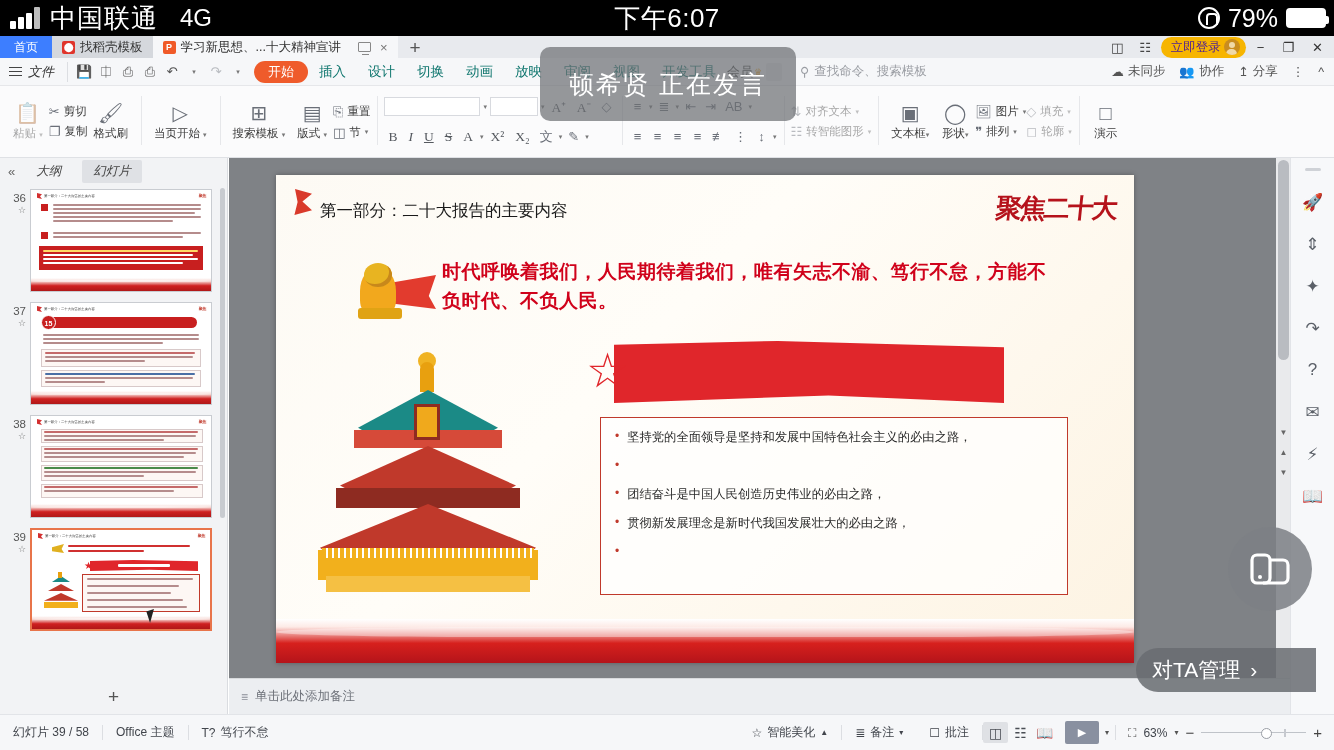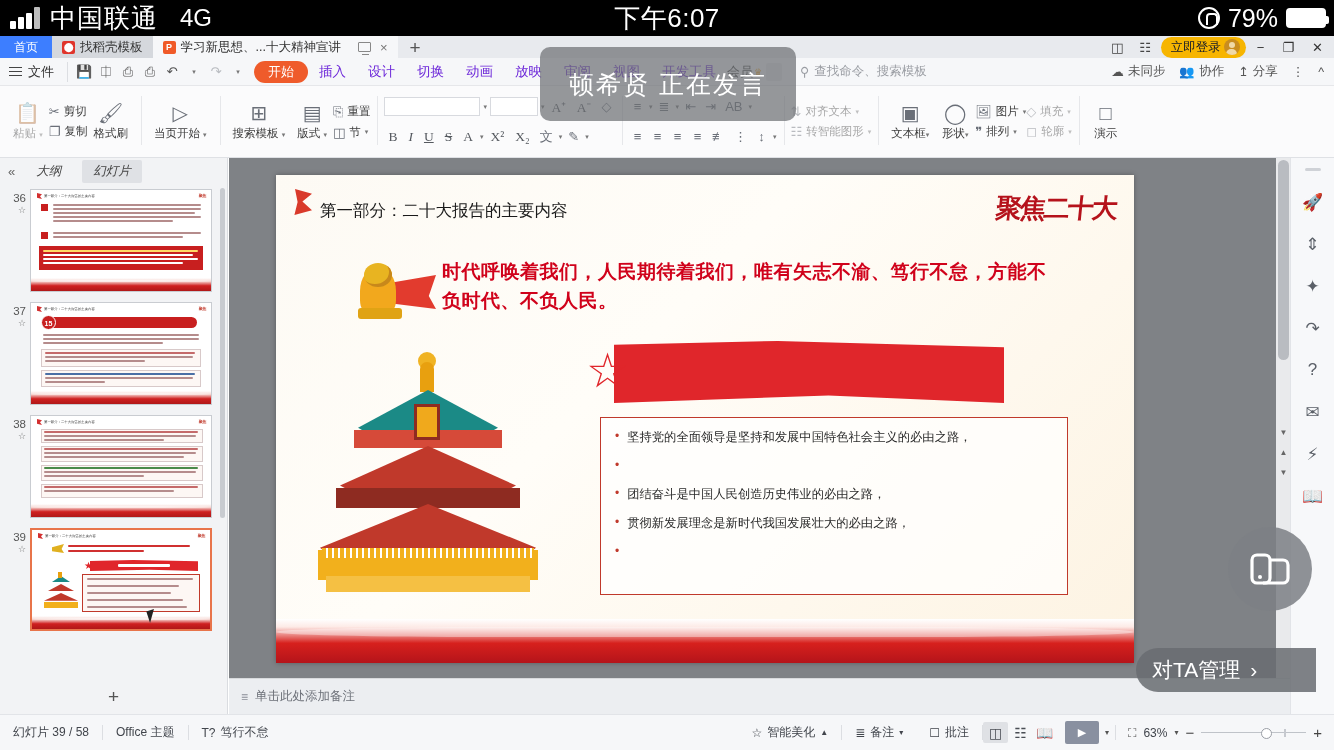--- a/index.html
+++ b/index.html
@@ -42,42 +42,42 @@
   .tab-ico.red { background:#e0342b; }
   .tab-ico.orange { background:#f05a28; }
   .tab-close { font-size:13px; color:#777; margin-left:4px; }
   .tab-cast { width:13px; height:10px; border:1.3px solid #888; border-radius:1px;
     margin-left:12px; position:relative; }
   .tab-cast:after{content:"";position:absolute;left:3px;bottom:-4px;width:7px;height:1.3px;background:#888;}
   #newtab { font-size:19px; color:#555; padding:0 12px; line-height:20px; }
   #tabbar-right { margin-left:auto; display:flex; align-items:center; gap:4px; height:22px;
     padding-right:4px; }
   .tb-icon { font-size:13px; color:#444; padding:0 6px; }
-  #login-pill { background:#f7b500; color:#0f172a; font-size:12.5px; border-radius:11px;
+  #login-pill { background:#f7b500; color:#4c1d95; font-size:12.5px; border-radius:11px;
     padding:2px 6px 2px 10px; display:flex; align-items:center; gap:3px; }
   #login-avatar { width:16px; height:16px; border-radius:50%; background:#c98d20;
     position:relative; overflow:hidden; }
   #login-avatar:before{content:"";position:absolute;left:5px;top:2.5px;width:6px;height:6px;
     border-radius:50%;background:#f0d9a8;}
   #login-avatar:after{content:"";position:absolute;left:2.5px;top:9.5px;width:11px;height:8px;
     border-radius:5px 5px 0 0;background:#f0d9a8;}
   .winbtn { font-size:13px; color:#333; padding:0 7px; }
 
   
   #menubar { position:absolute; left:0; top:58px; width:1334px; height:28px;
     background:#f6f7f9; display:flex; align-items:center; font-size:13px; color:#333;
     border-bottom:1px solid #e6e7ea; z-index:40;}
   .mb-item { padding:0 9px; line-height:28px; }
   .hamburger { display:inline-block; width:13px; }
   .hamburger i{display:block;height:1.4px;background:#444;margin:2.6px 0;}
   #qat { display:flex; align-items:center; gap:2px; padding:0 6px;
     border-left:1px solid #dcdee2; margin-left:4px; height:20px; }
   .qat-btn { width:20px; height:20px; color:#555; font-size:13px; display:flex;
     align-items:center; justify-content:center; }
-  .ribbon-tab { font-size:13.5px; color:#6d28d9; padding:0 11px; line-height:28px; }
+  .ribbon-tab { font-size:13.5px; color:#0f766e; padding:0 11px; line-height:28px; }
   .ribbon-tab.sel { background:#ef5b2b; color:#fff; border-radius:13px; padding:2px 14px;
     line-height:normal; font-size:13px; }
   #vip { display:flex; align-items:center; font-size:13px; color:#3a3a3a; }
   #vip-crown{font-size:9px;color:#f5a623;margin-left:1px;}
   #tabscroll { width:16px; height:18px; background:#e9eaee; color:#888; font-size:11px;
     display:flex; align-items:center; justify-content:center; margin-left:4px; border-radius:2px;}
   #search { display:flex; align-items:center; gap:5px; margin-left:18px;
     color:#9a9da3; font-size:12.5px; }
   #menubar-right { margin-left:auto; display:flex; align-items:center; gap:14px;
     padding-right:10px; font-size:12.5px; color:#555; }
@@ -311,21 +311,21 @@
       <span>立即登录</span>
       <span id="login-avatar"></span>
     </div>
     <span class="winbtn">−</span>
     <span class="winbtn">❐</span>
     <span class="winbtn">✕</span>
   </div>
 </div>
 
 <div id="menubar">
-  <div class="mb-item" style="display:flex;align-items:center;gap:6px;">
+  <div class="mb-item" style="display:flex;align-items:center;gap:6px;font-style:italic;">
     <span class="hamburger">
         <i></i>
         <i></i>
         <i></i>
       </span>
     <span>文件</span>
   </div>
   <div id="qat">
     <span class="qat-btn">💾</span>
     <span class="qat-btn">⎅</span>

